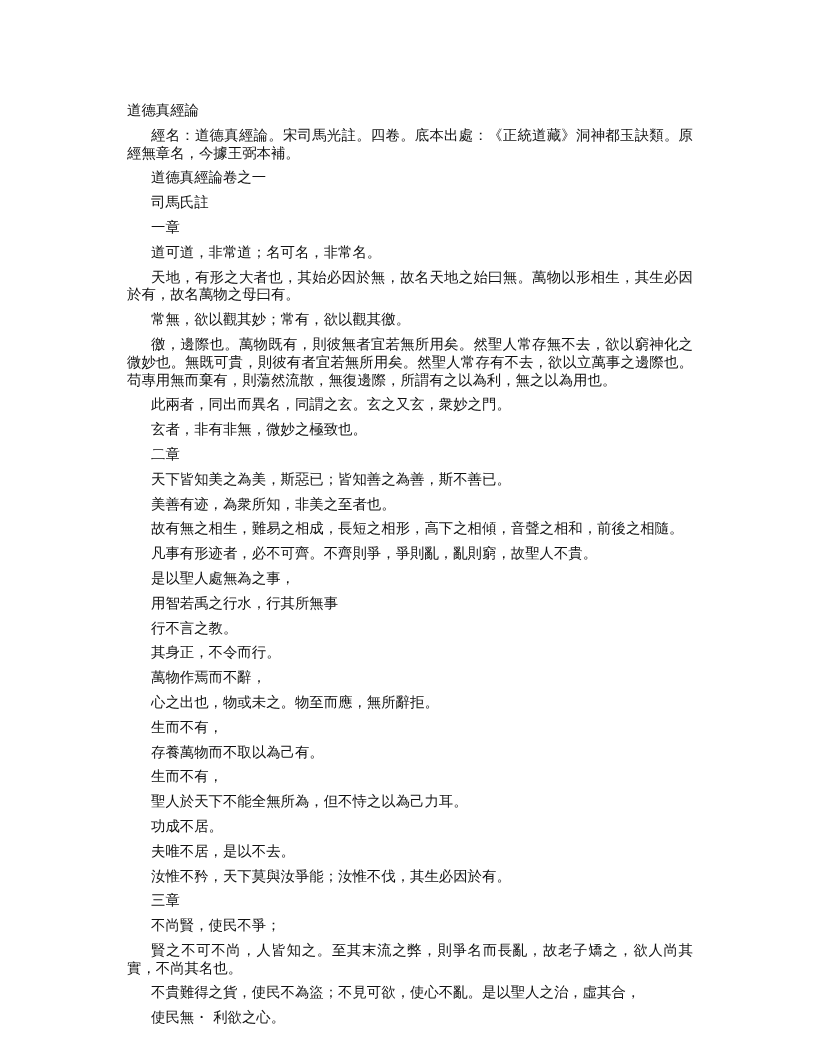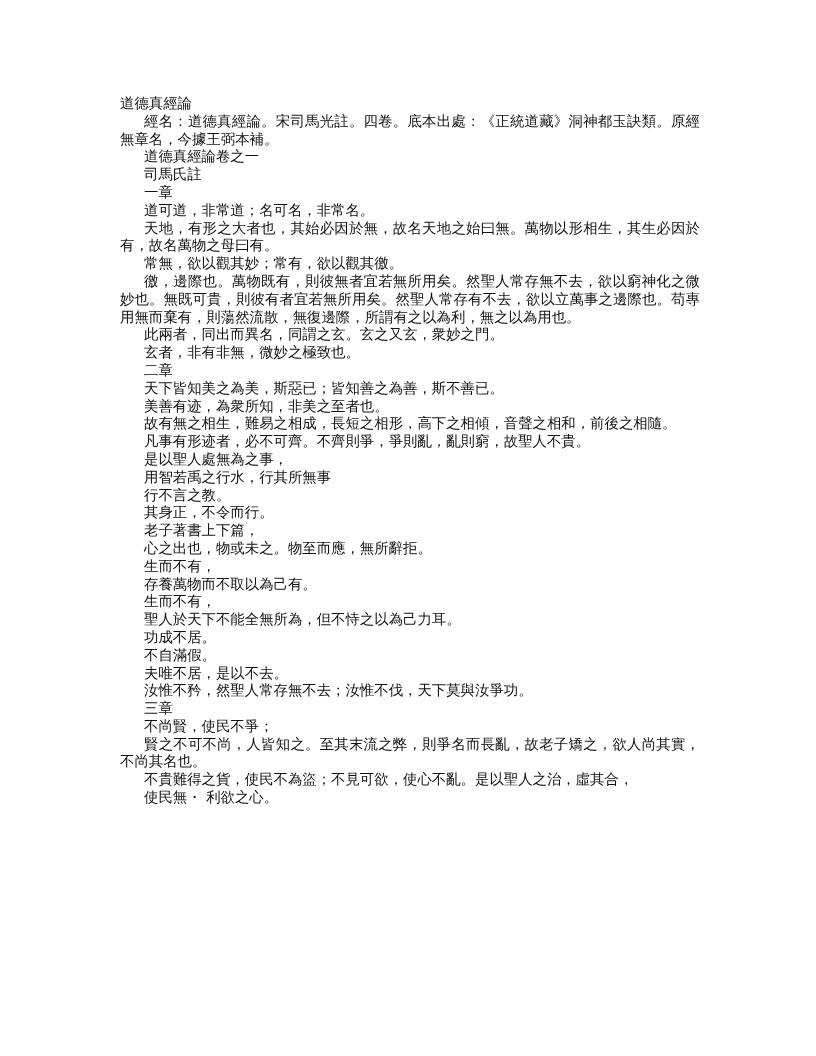--- a/index.html
+++ b/index.html
@@ -18,21 +18,21 @@
     .page {
       position: absolute;
       left: 120px;
       top: 95px;
       width: 580px;
       font-size: 14.4px;
       line-height: 17.8px;
       letter-spacing: 0px;
     }
     .para {
-      margin: 0;
+      margin: 7px;
       padding: 0;
       text-indent: 24px;
       text-align: justify;
       white-space: normal;
       word-break: break-all;
     }
     .para.noindent {
       text-indent: 0;
     }
   </style>
@@ -53,28 +53,27 @@
   <p class="para">玄者，非有非無，微妙之極致也。</p>
   <p class="para">二章</p>
   <p class="para">天下皆知美之為美，斯惡已；皆知善之為善，斯不善已。</p>
   <p class="para">美善有迹，為衆所知，非美之至者也。</p>
   <p class="para">故有無之相生，難易之相成，長短之相形，高下之相傾，音聲之相和，前後之相隨。</p>
   <p class="para">凡事有形迹者，必不可齊。不齊則爭，爭則亂，亂則窮，故聖人不貴。</p>
   <p class="para">是以聖人處無為之事，</p>
   <p class="para">用智若禹之行水，行其所無事</p>
   <p class="para">行不言之教。</p>
   <p class="para">其身正，不令而行。</p>
-  <p class="para">老子著書上下篇，</p>
+  <p class="para">萬物作焉而不辭，</p>
   <p class="para">心之出也，物或未之。物至而應，無所辭拒。</p>
   <p class="para">生而不有，</p>
   <p class="para">存養萬物而不取以為己有。</p>
   <p class="para">生而不有，</p>
   <p class="para">聖人於天下不能全無所為，但不恃之以為己力耳。</p>
   <p class="para">功成不居。</p>
-  <p class="para">不自滿假。</p>
   <p class="para">夫唯不居，是以不去。</p>
-  <p class="para">汝惟不矜，然聖人常存無不去；汝惟不伐，天下莫與汝爭功。</p>
+  <p class="para">汝惟不矜，天下莫與汝爭能；汝惟不伐，其生必因於有。</p>
   <p class="para">三章</p>
   <p class="para">不尚賢，使民不爭；</p>
   <p class="para">賢之不可不尚，人皆知之。至其末流之弊，則爭名而長亂，故老子矯之，欲人尚其實，不尚其名也。</p>
   <p class="para">不貴難得之貨，使民不為盜；不見可欲，使心不亂。是以聖人之治，虛其合，</p>
   <p class="para">使民無・ 利欲之心。</p>
 </div>
 
 </body></html>

